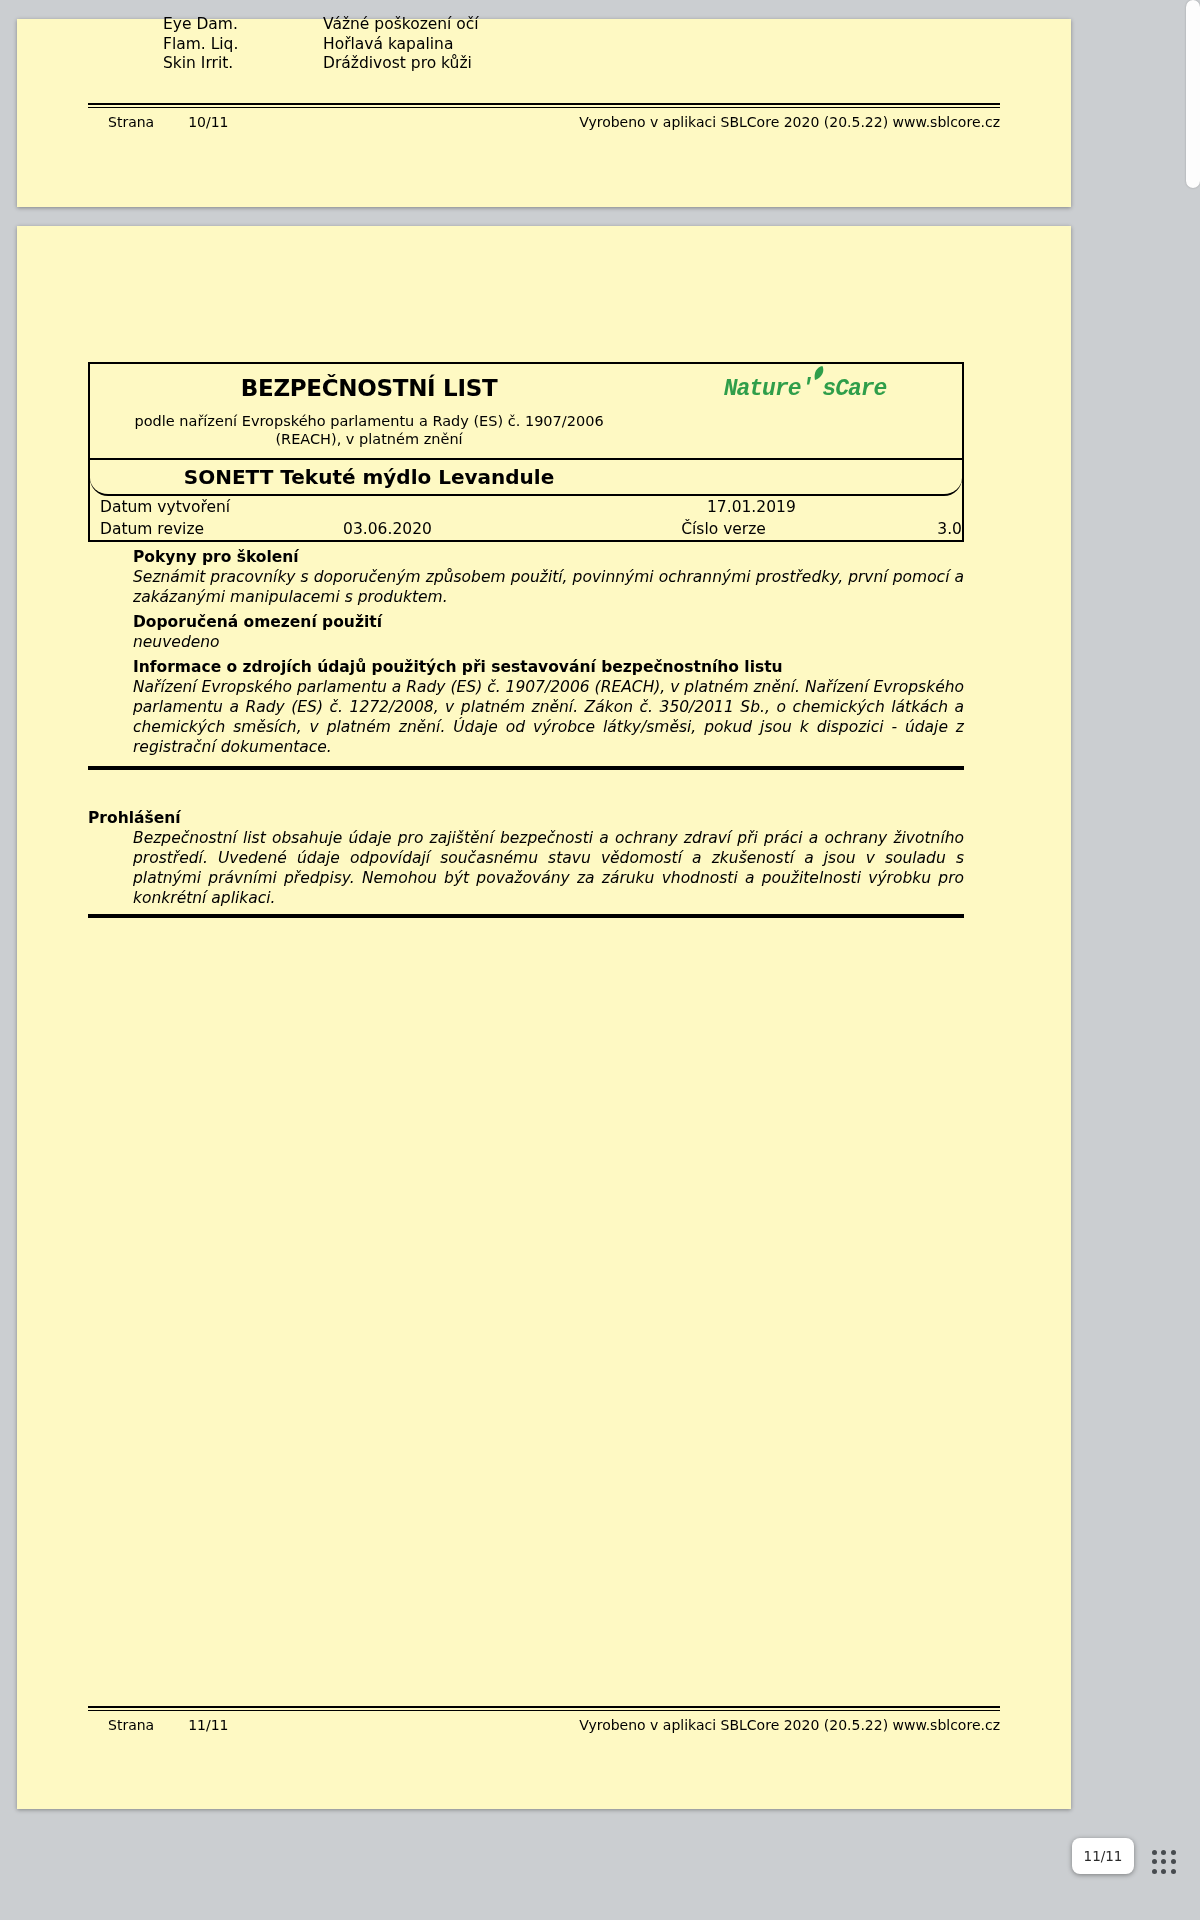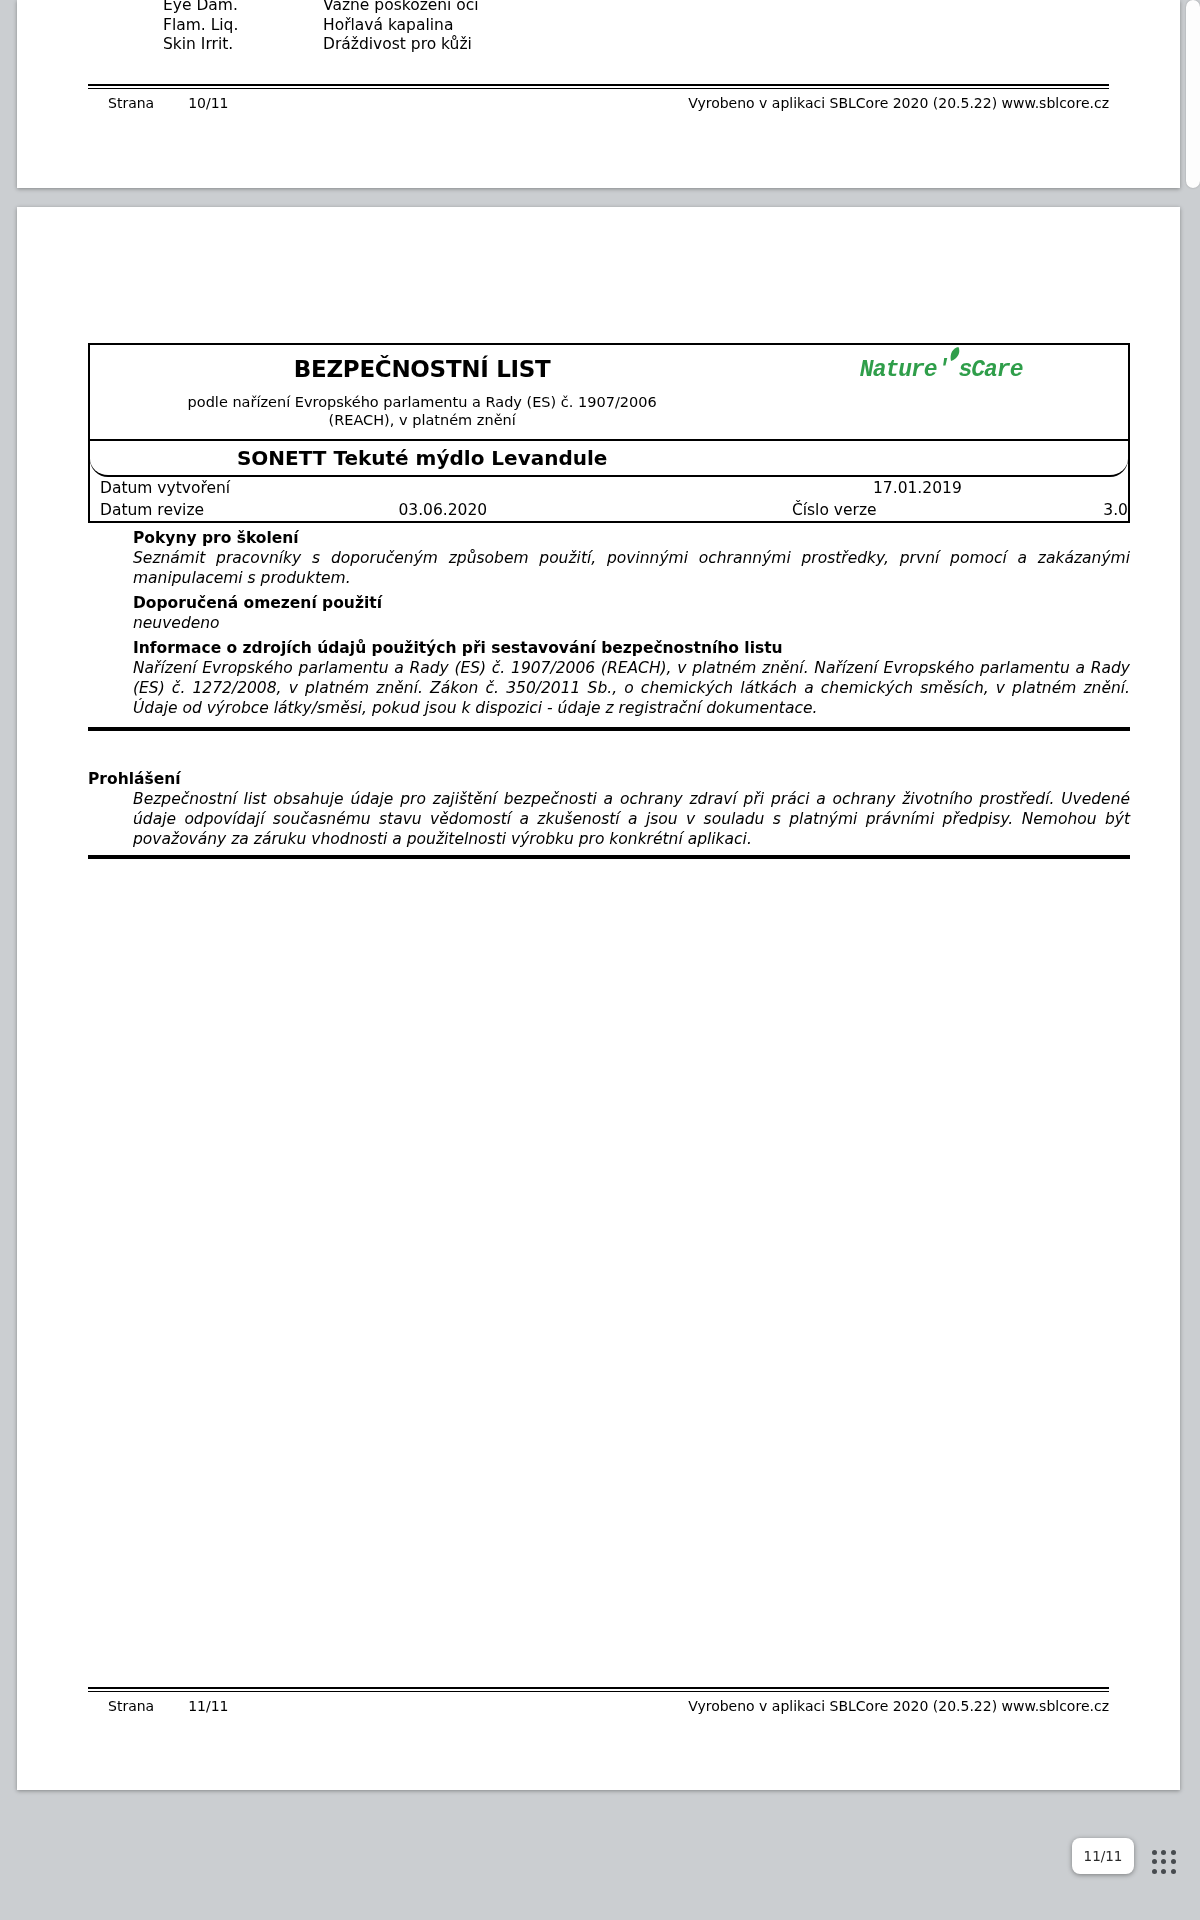--- a/index.html
+++ b/index.html
@@ -1,39 +1,39 @@
 <!DOCTYPE html>
 <html><head>
 <meta charset="utf-8">
 <style>
   html,body{margin:0;padding:0;}
   .viewport{position:relative;width:1200px;height:1920px;background:#cbced1;overflow:hidden;
             font-family:"DejaVu Sans","Liberation Sans",sans-serif;color:#000;}
-  .page{position:absolute;left:17px;width:1163px;background:#ffffff;
-        box-shadow:0 1px 4px rgba(0,0,0,.35);}
+  .page{position:absolute;left:17px;width:1054px;background:#fef9c3;
+        box-shadow:0 1px 4px rgba(0,0,0,.35);margin-top:19px;}
   .page10{top:0;height:188px;}
   .page11{top:207px;height:1583px;}
 
   
   .clsrows{position:absolute;top:-4px;left:146px;right:71px;font-size:15.5px;line-height:19.5px;}
   .clsrow{display:flex;}
   .clsrow .code{width:160px;flex:0 0 160px;}
 
   
   .pgfooter{position:absolute;left:71px;right:71px;}
   .pg10footer{top:84px;}
   .pg11footer{top:1480px;}
   .sep-double{height:2px;border-top:2px solid #000;border-bottom:1px solid #000;}
   .footrow{display:flex;align-items:center;padding-top:6px;font-size:14px;}
   .footrow .strana{margin-left:20px;}
   .footrow .pnum{margin-left:34px;}
   .footrow .gen{margin-left:auto;}
 
   
-  .content{padding:136px 50px 0 71px;font-size:15.5px;line-height:20px;}
+  .content{padding:136px 107px 0 71px;font-size:15.5px;line-height:20px;}
   .hbox{border:2px solid #000;}
   .hrowA{display:flex;border-bottom:2px solid #000;}
   .titlecell{width:64%;flex:0 0 64%;text-align:center;padding:8px 0 10px 0;}
   .doctitle{font-size:23px;font-weight:bold;line-height:32px;letter-spacing:-.3px;margin-bottom:8px;}
   .subtitle{font-size:14.5px;line-height:18px;}
   .logocell{flex:1;display:flex;align-items:flex-start;justify-content:center;padding-top:14px;}
   .logo{font-family:Liberation Mono, monospace;font-style:italic;font-weight:bold;
         font-size:23px;color:#2f9e4a;letter-spacing:-1px;white-space:nowrap;}
   .leaf{display:inline-block;position:relative;top:-13px;margin:0 -3px 0 -1px;}
   .leaf svg{display:block;transform:rotate(28deg);}

